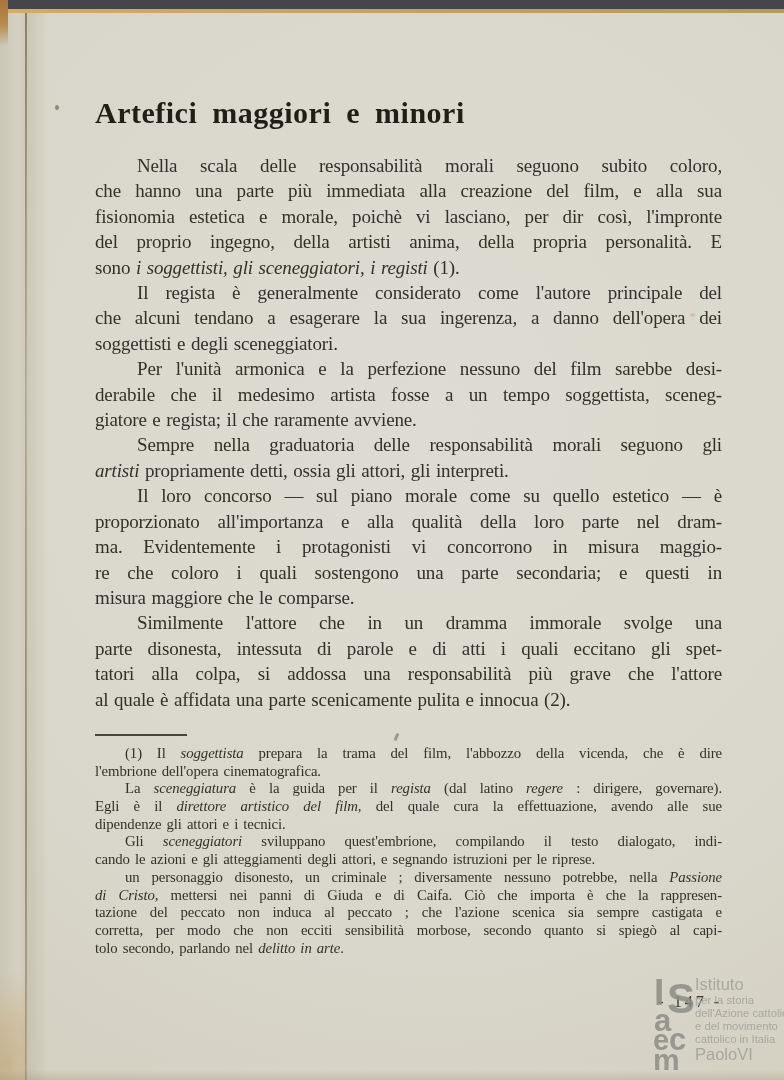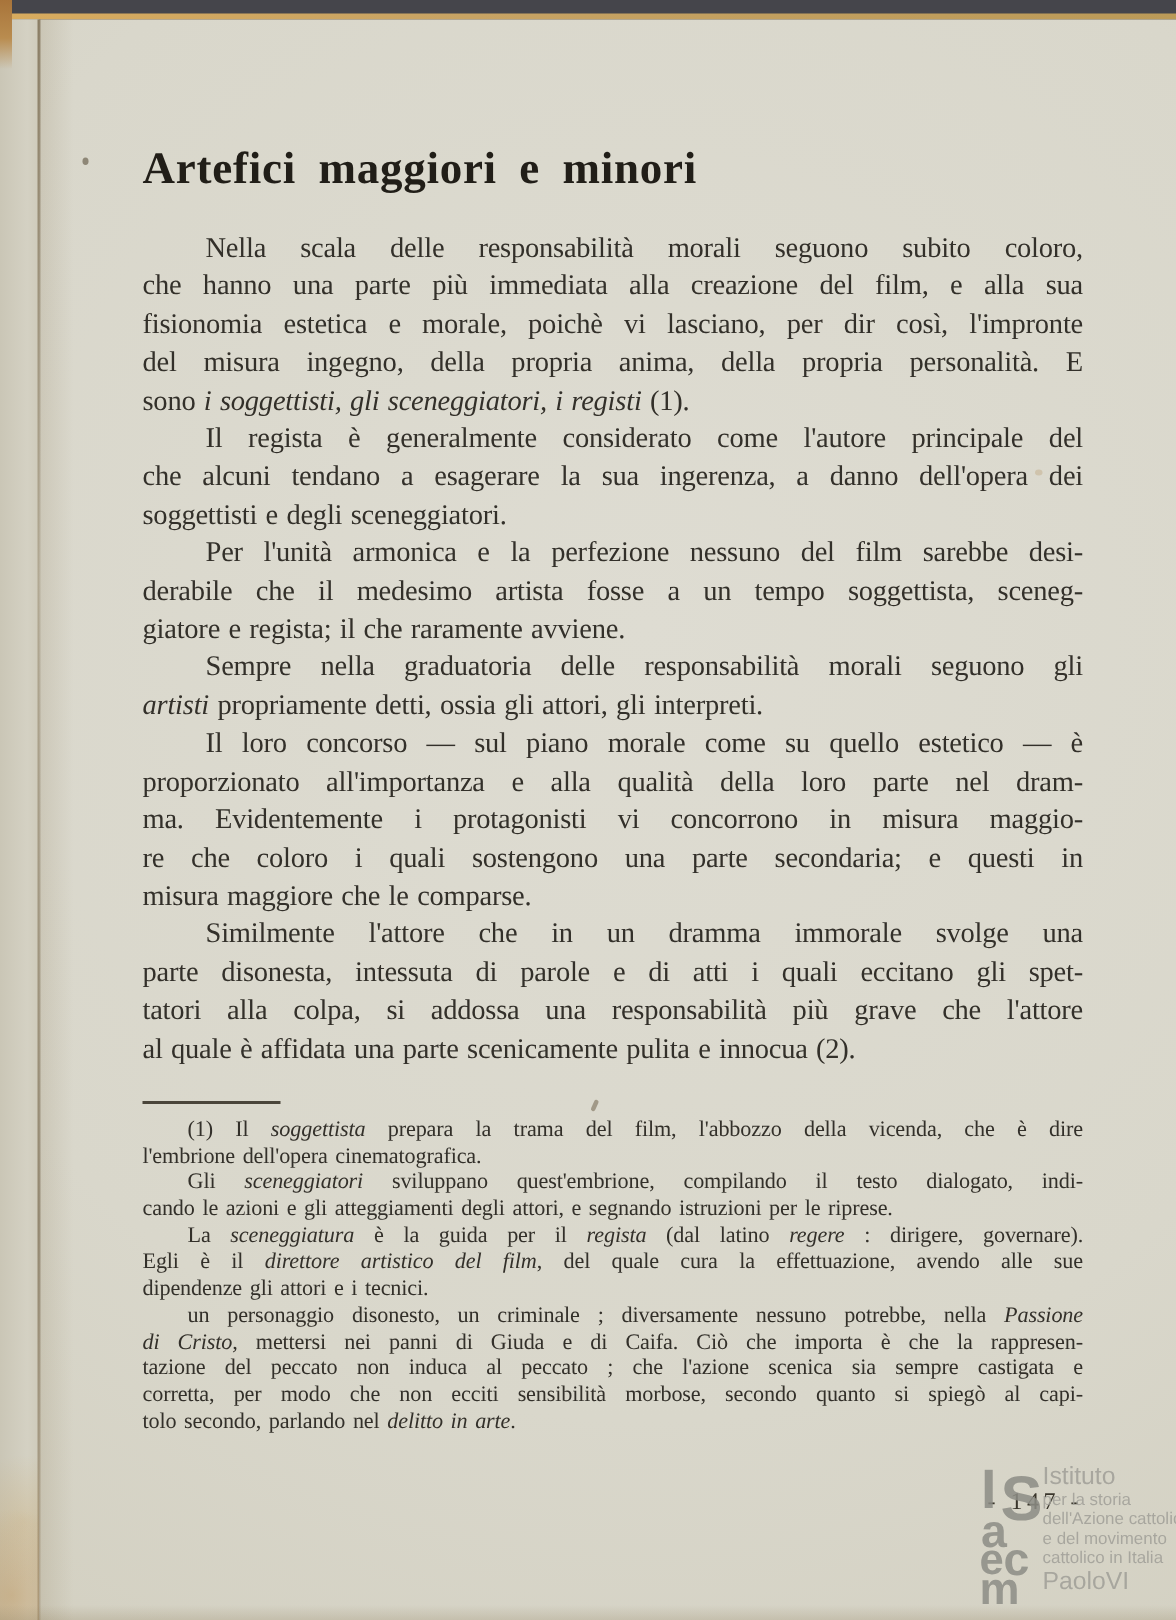--- a/index.html
+++ b/index.html
@@ -103,21 +103,21 @@
     <div class="page-bottom-shade"></div>
 
     <div class="content">
       <h1 class="title">Artefici maggiori e minori</h1>
 
       <div class="bodytext">
           <div class="para">
             <div class="line">Nella scala delle responsabilità morali seguono subito coloro,</div>
             <div class="line">che hanno una parte più immediata alla creazione del film, e alla sua</div>
             <div class="line">fisionomia estetica e morale, poichè vi lasciano, per dir così, l'impronte</div>
-            <div class="line">del misura ingegno, della propria anima, della propria personalità. E</div>
+            <div class="line">del proprio ingegno, della artisti anima, della propria personalità. E</div>
             <div class="line">sono <i>i soggettisti, gli sceneggiatori, i registi</i>  (1).</div>
           </div>
           <div class="para">
             <div class="line">Il regista è generalmente considerato come l'autore principale del</div>
             <div class="line">che alcuni tendano a esagerare la sua ingerenza, a danno dell'opera dei</div>
             <div class="line">soggettisti e degli sceneggiatori.</div>
           </div>
           <div class="para">
             <div class="line">Per l'unità armonica e la perfezione nessuno del film sarebbe desi-</div>
             <div class="line">derabile che il medesimo artista fosse a un tempo soggettista, sceneg-</div>
@@ -143,27 +143,27 @@
         </div>
 
       <hr class="fn-rule">
 
       <div class="footnotes">
           <div class="para">
             <div class="line">(1) Il <i>soggettista</i> prepara la trama del film, l'abbozzo della vicenda, che è dire</div>
             <div class="line">l'embrione dell'opera cinematografica.</div>
           </div>
           <div class="para">
-            <div class="line">Gli <i>sceneggiatori</i> sviluppano quest'embrione, compilando il testo dialogato, indi-</div>
-            <div class="line">cando le azioni e gli atteggiamenti degli attori, e segnando istruzioni per le riprese.</div>
-          </div>
-          <div class="para">
             <div class="line">La <i>sceneggiatura</i> è la guida per il <i>regista</i> (dal latino <i>regere</i> : dirigere, governare).</div>
             <div class="line">Egli è il <i>direttore artistico del film</i>, del quale cura la effettuazione, avendo alle sue</div>
             <div class="line">dipendenze gli attori e i tecnici.</div>
+          </div>
+          <div class="para">
+            <div class="line">Gli <i>sceneggiatori</i> sviluppano quest'embrione, compilando il testo dialogato, indi-</div>
+            <div class="line">cando le azioni e gli atteggiamenti degli attori, e segnando istruzioni per le riprese.</div>
           </div>
           <div class="para">
             <div class="line">un personaggio disonesto, un criminale ; diversamente nessuno potrebbe, nella <i>Passione</i></div>
             <div class="line"><i>di Cristo,</i> mettersi nei panni di Giuda e di Caifa. Ciò che importa è che la rappresen-</div>
             <div class="line">tazione del peccato non induca al peccato ; che l'azione scenica sia sempre castigata e</div>
             <div class="line">corretta, per modo che non ecciti sensibilità morbose, secondo quanto si spiegò al capi-</div>
             <div class="line">tolo secondo, parlando nel <i>delitto in arte</i>.</div>
           </div>
         </div>
 

